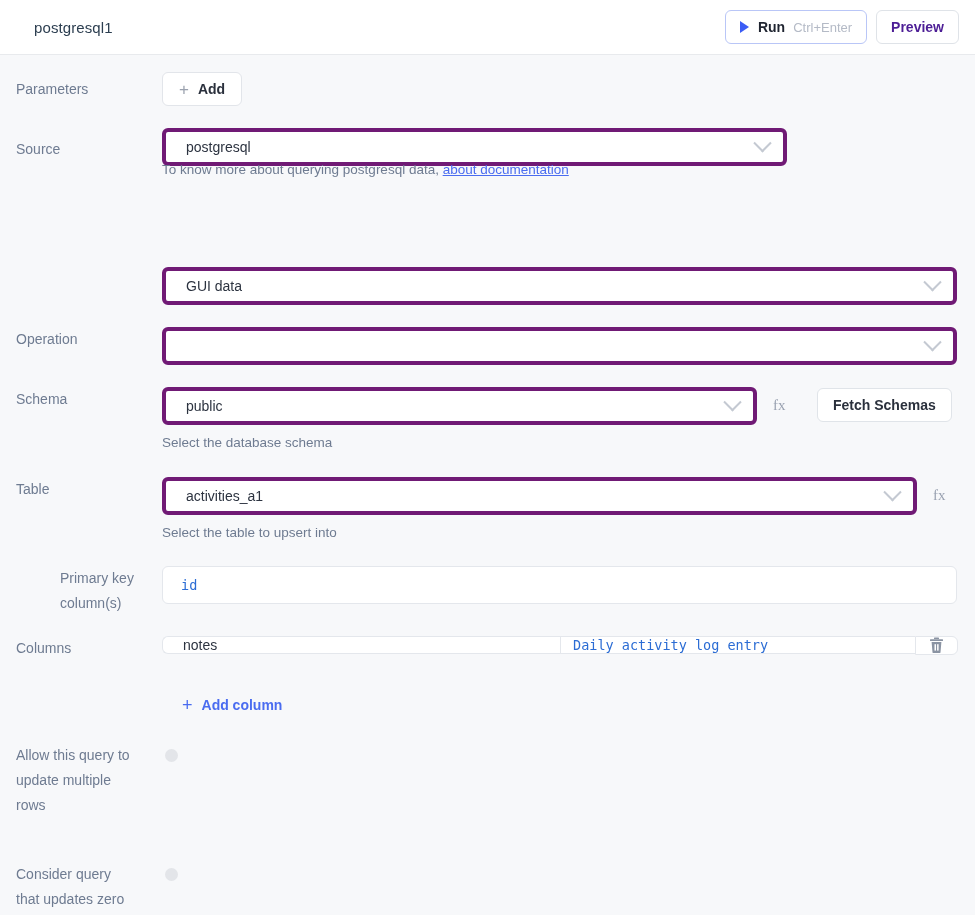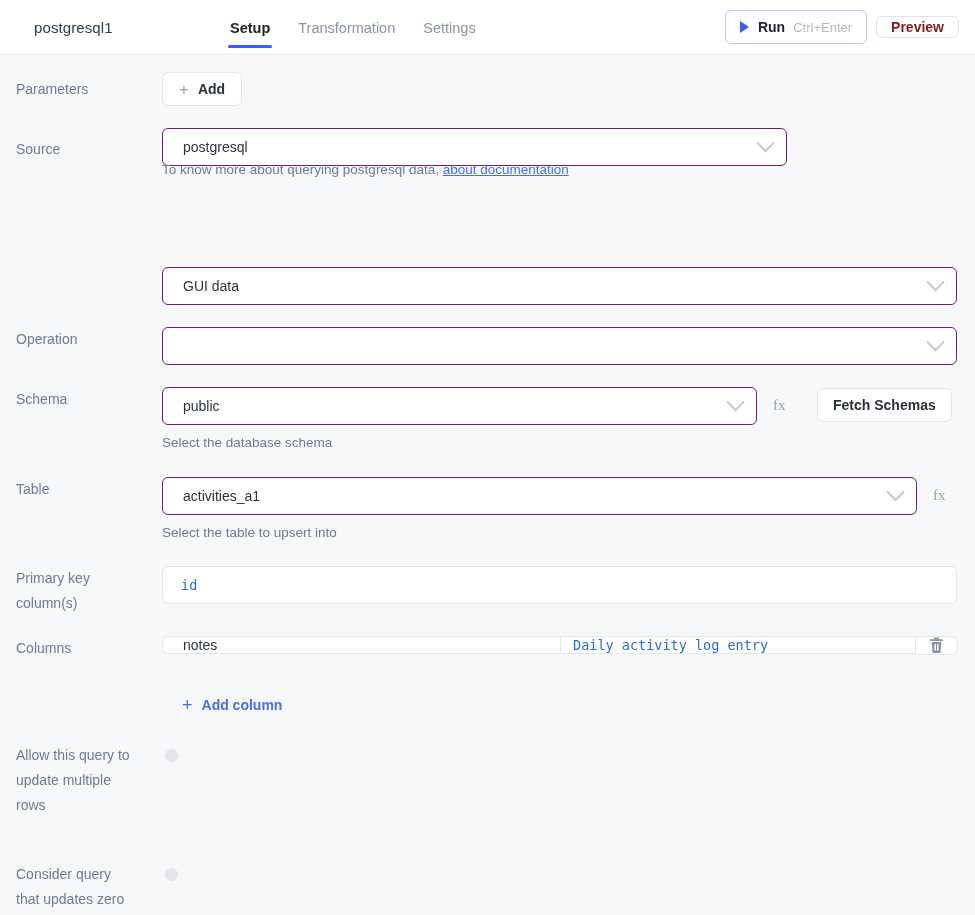--- a/index.html
+++ b/index.html
@@ -81,27 +81,27 @@
   .btn-run .run-shortcut { color: #b4bac6; font-size: 13px; }
   .play-icon {
     width: 0; height: 0;
     border-left: 9px solid #3b5cf5;
     border-top: 6px solid transparent;
     border-bottom: 6px solid transparent;
     position: relative;
     margin-right: 1px;
   }
   .btn-preview {
-    height: 22px;
+    height: 34px;
     padding: 0 14px;
     background: #fff;
     border: 1px solid #dfe3e8;
     border-radius: 6px;
     font-size: 14px;
-    color: #7f1d1d;
+    color: #4c1d95;
     font-weight: bold;
     cursor: pointer;
     display: flex;
     align-items: center;
   }
 
   
   .body {
     position: relative;
     width: 975px;
@@ -120,21 +120,21 @@
     font-size: 14px;
     line-height: 25px;
     color: #6e7b91;
   }
 
   .field { position: absolute; }
 
   
   .select, .textinput {
     background: #ffffff;
-    border: 1px solid #701a75;
+    border: 4px solid #701a75;
     border-radius: 6px;
     height: 38px;
     display: flex;
     align-items: center;
     padding: 0 14px 0 20px;
     font-size: 14px;
     color: #2c3340;
     cursor: pointer;
     position: relative;
   }
@@ -286,25 +286,20 @@
     line-height: 25px;
     color: #6e7b91;
   }
 </style>
 </head>
 <body>
 
 <div class="header">
   <div class="query-title">postgresql1</div>
 
-  <div class="tabs">
-    <div class="tab active">Setup</div>
-    <div class="tab">Transformation</div>
-    <div class="tab">Settings</div>
-  </div>
 
   <div class="header-actions">
     <div class="btn-run">
       <span class="play-icon"></span>
       <span class="run-label">Run</span>
       <span class="run-shortcut">Ctrl+Enter</span>
     </div>
     <div class="btn-preview">Preview</div>
   </div>
 </div>
@@ -371,21 +366,21 @@
       <div class="select">
         <span class="value">activities_a1</span>
         <span class="caret"></span>
       </div>
     </div>
     <div class="fx" style="left:933px; top:10px;">fx</div>
     <div class="hint" style="left:162px; top:48px;">Select the table to upsert into</div>
   </div>
 
   <div class="row" style="top:511px;">
-    <div class="multiline-label" style="top:0;">Primary key column(s)</div>
+    <div class="multiline-label" style="top:0;margin-left:44px;">Primary key column(s)</div>
     <div class="field" style="left:162px; top:0; width:795px;">
       <div class="codeinput">id</div>
     </div>
   </div>
 
   <div class="row" style="top:581px;">
     <div class="label" style="top:0;">Columns</div>
     <div class="col-row" style="left:162px; top:0;">
       <div class="col-select">
         <span class="value">notes</span>

